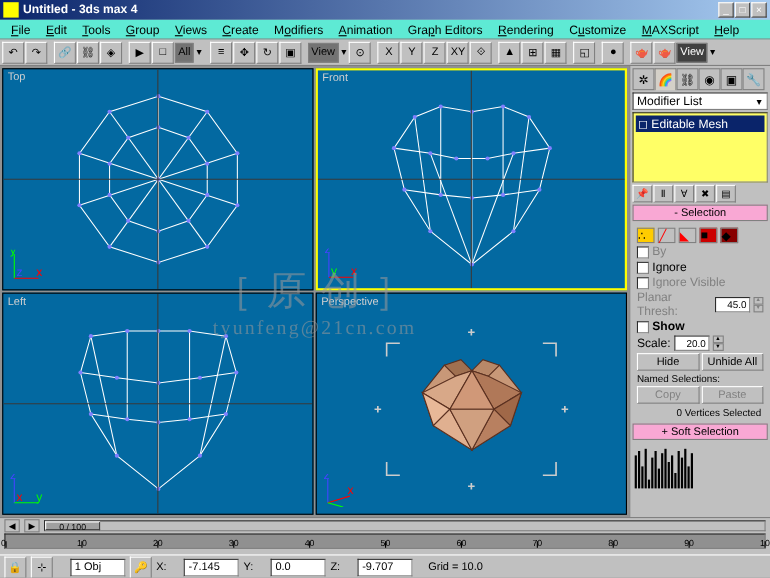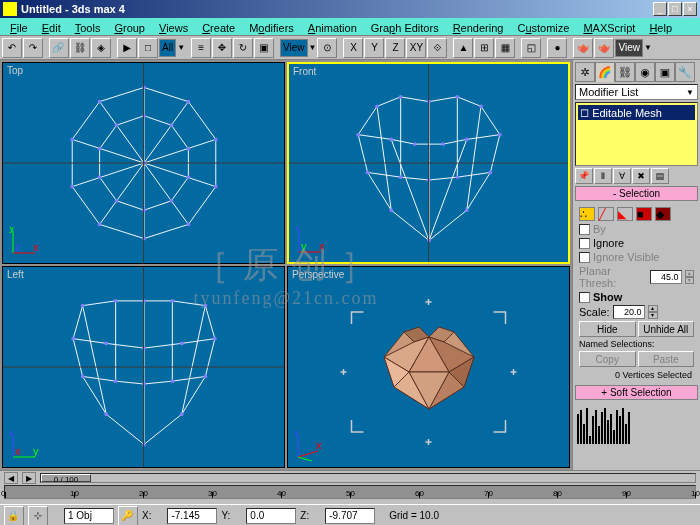--- a/index.html
+++ b/index.html
@@ -7,21 +7,21 @@
 .titlebar { height:18px; background:linear-gradient(90deg,#0a246a,#a6caf0); color:#fff; display:flex; align-items:center; padding:0 3px; }
 .titlebar-text { flex:1; font-weight:bold; }
 .titlebar-btns { display:flex; gap:1px; }
 .titlebar-btn { width:14px; height:14px; background:#c0c0c0; border:1px solid #fff; border-right-color:#404040; border-bottom-color:#404040; display:flex; align-items:center; justify-content:center; font-size:9px; cursor:pointer; }
 .menubar { height:18px; background:#5eead4; display:flex; align-items:flex-end; padding:0 4px; gap:2px; border-bottom:1px solid #808080; }
 .menu-item { padding:1px 6px; cursor:pointer; }
 .menu-item u { text-decoration:underline; }
 .toolbar { height:24px; background:#c0c0c0; display:flex; align-items:center; padding:0 2px; gap:1px; border-bottom:1px solid #808080; }
 .tool-btn { width:20px; height:20px; background:#c0c0c0; border:1px solid #fff; border-right-color:#808080; border-bottom-color:#808080; display:flex; align-items:center; justify-content:center; cursor:pointer; font-size:10px; }
 .tool-sep { width:4px; height:20px; }
-.tool-combo { height:18px; background:#0369a1; border:1px solid #808080; padding:0 2px; display:flex; align-items:center; font-size:10px; }
+.tool-combo { height:18px; background:#737373; border:1px solid #808080; padding:0 2px; display:flex; align-items:center; font-size:10px; }
 .tool-combo.dark { background:#404040; color:#fff; }
 .main { display:flex; height:410px; }
 .viewports { flex:1; background:#919191; display:grid; grid-template-columns:1fr 1fr; grid-template-rows:1fr 1fr; gap:2px; padding:2px; position:relative; }
 .viewport { background:#0369a1; position:relative; border:1px solid #000; display:flex; align-items:center; justify-content:center; overflow:hidden; }
 .viewport.active { border:2px solid #ffff00; }
 .vp-label { position:absolute; top:2px; left:4px; color:#d0d0d0; font-size:10px; z-index:2; }
 .vp-grid { position:absolute; inset:0; }
 .vp-grid line.major { stroke:#3a3a3a; stroke-width:1; }
 .axis { position:absolute; bottom:6px; left:6px; width:30px; height:30px; }
 .wireframe { stroke:#fff; stroke-width:1; fill:none; }

